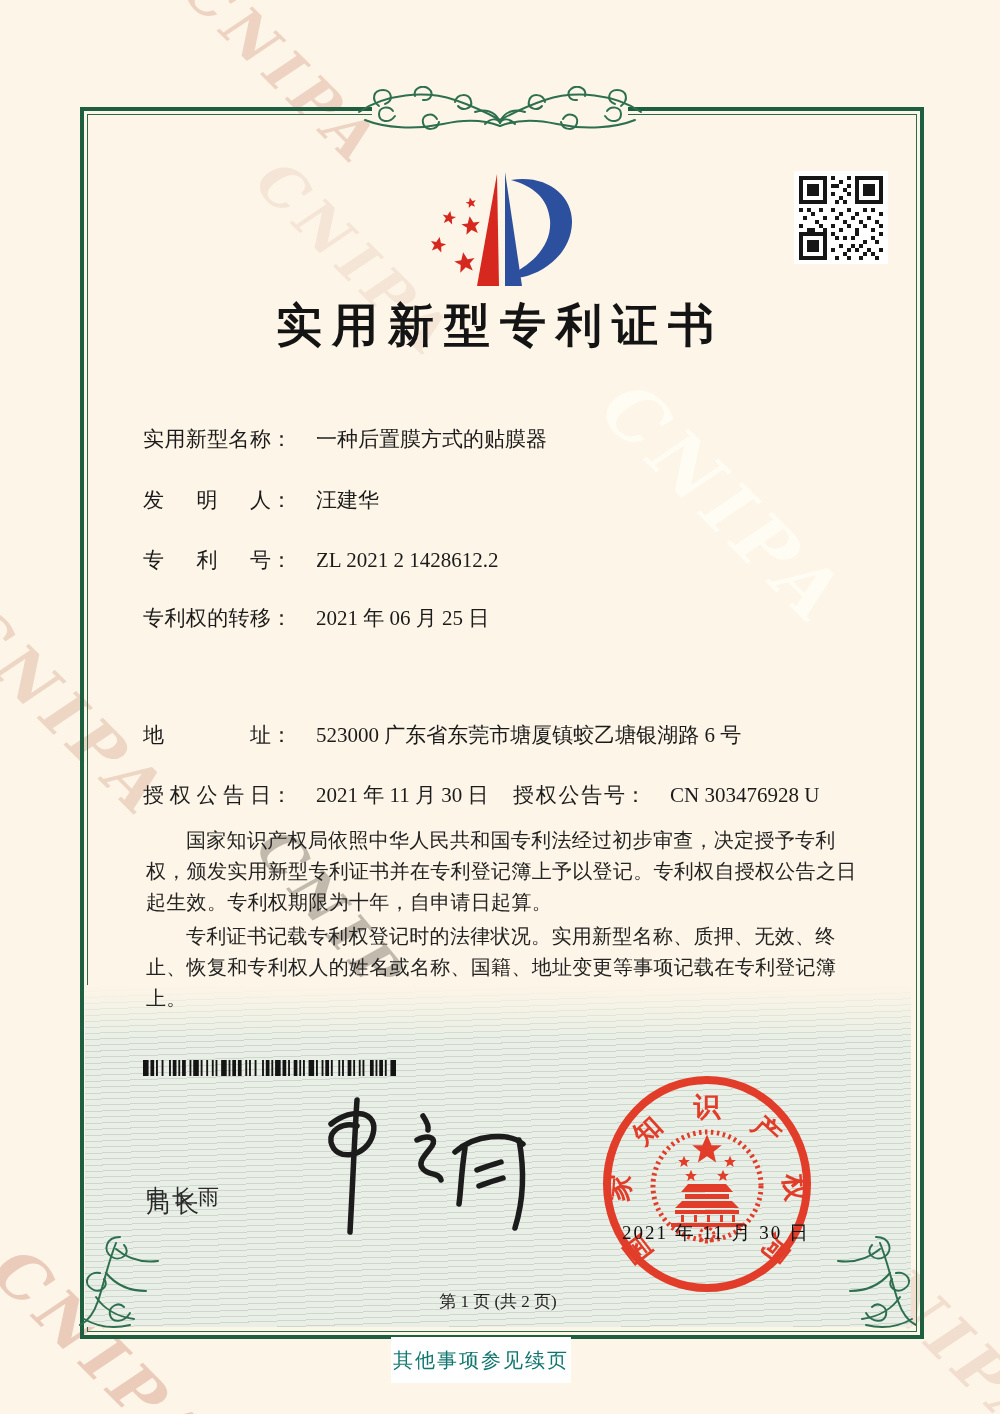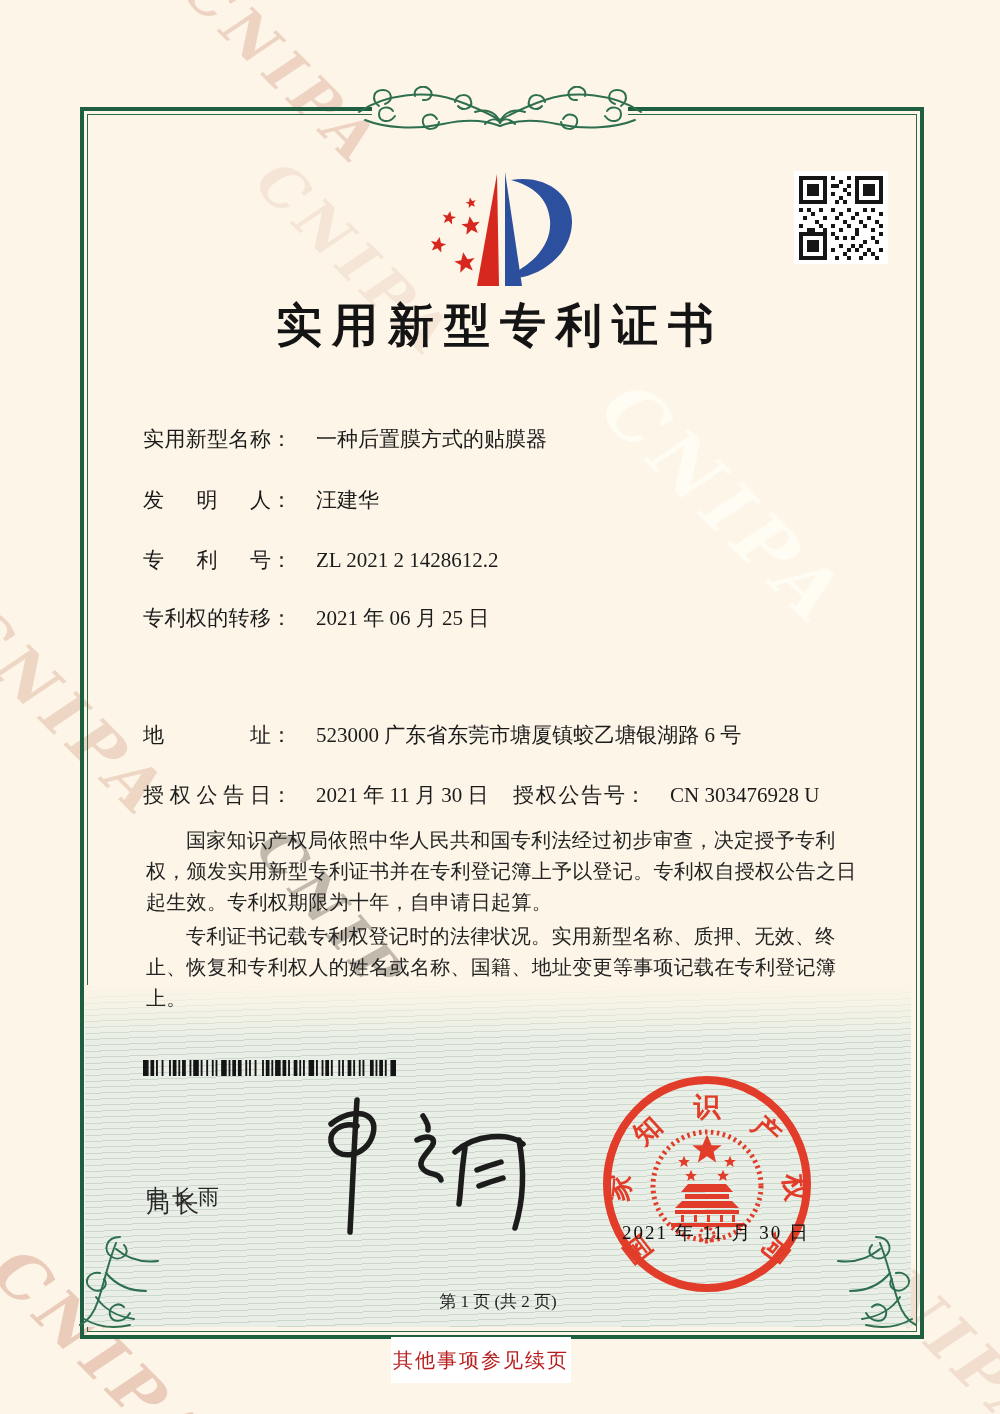--- a/index.html
+++ b/index.html
@@ -67,21 +67,21 @@
 
   .seal{position:absolute;left:601px;top:1074px;opacity:0.95;}
   .seal-char{font-size:27px;font-weight:bold;fill:#e23420;text-anchor:middle;
              font-family:"Liberation Serif",serif;}
   .seal-red{fill:#e23420;}
   .seal-date{position:absolute;left:618px;top:1220px;width:196px;text-align:center;font-size:19px;
              color:#111;letter-spacing:2px;z-index:30;}
 
   .page-num{position:absolute;left:80px;top:1290px;width:836px;text-align:center;font-size:17px;color:#242424;}
   .cont-note{position:absolute;left:391px;top:1337px;width:180px;height:46px;background:#ffffff;
-             text-align:center;line-height:46px;font-size:20px;color:#b91c1c;letter-spacing:2px;}
+             text-align:center;line-height:46px;font-size:20px;color:#0f766e;letter-spacing:2px;}
 </style>
 </head>
 <body>
 
 <div class="page">
 
   <div class="wm wm1">CNIPA</div>
   <div class="wm wm2">CNIPA</div>
   <div class="wm wm3">CNIPA</div>
   <div class="wm wm4">CNIPA</div>

